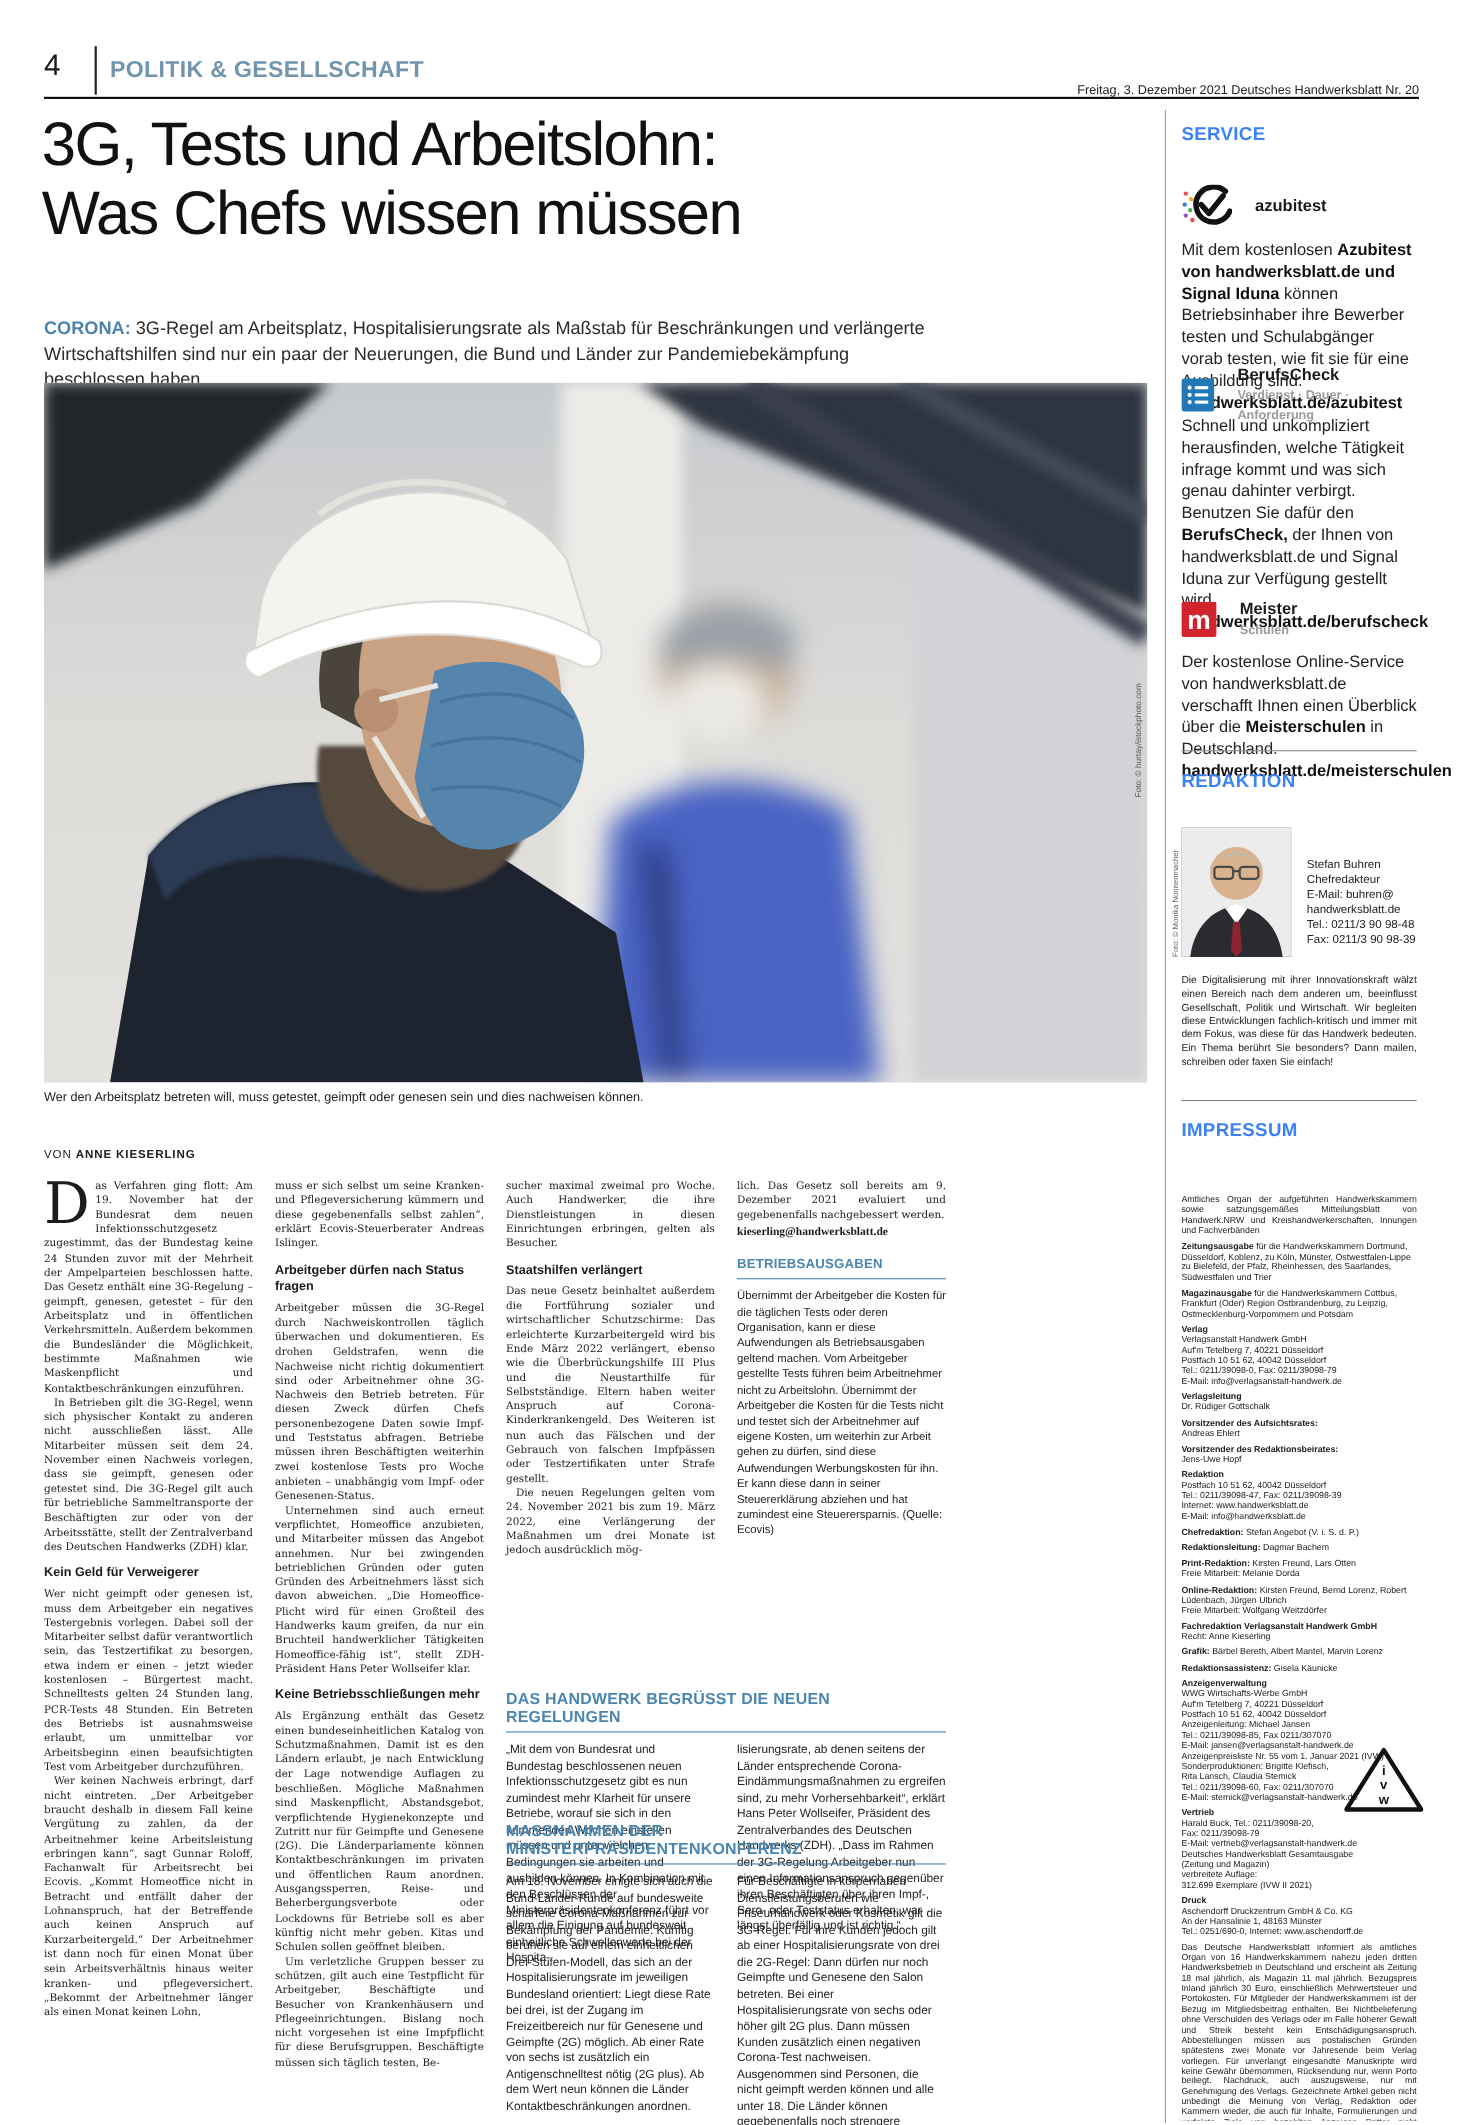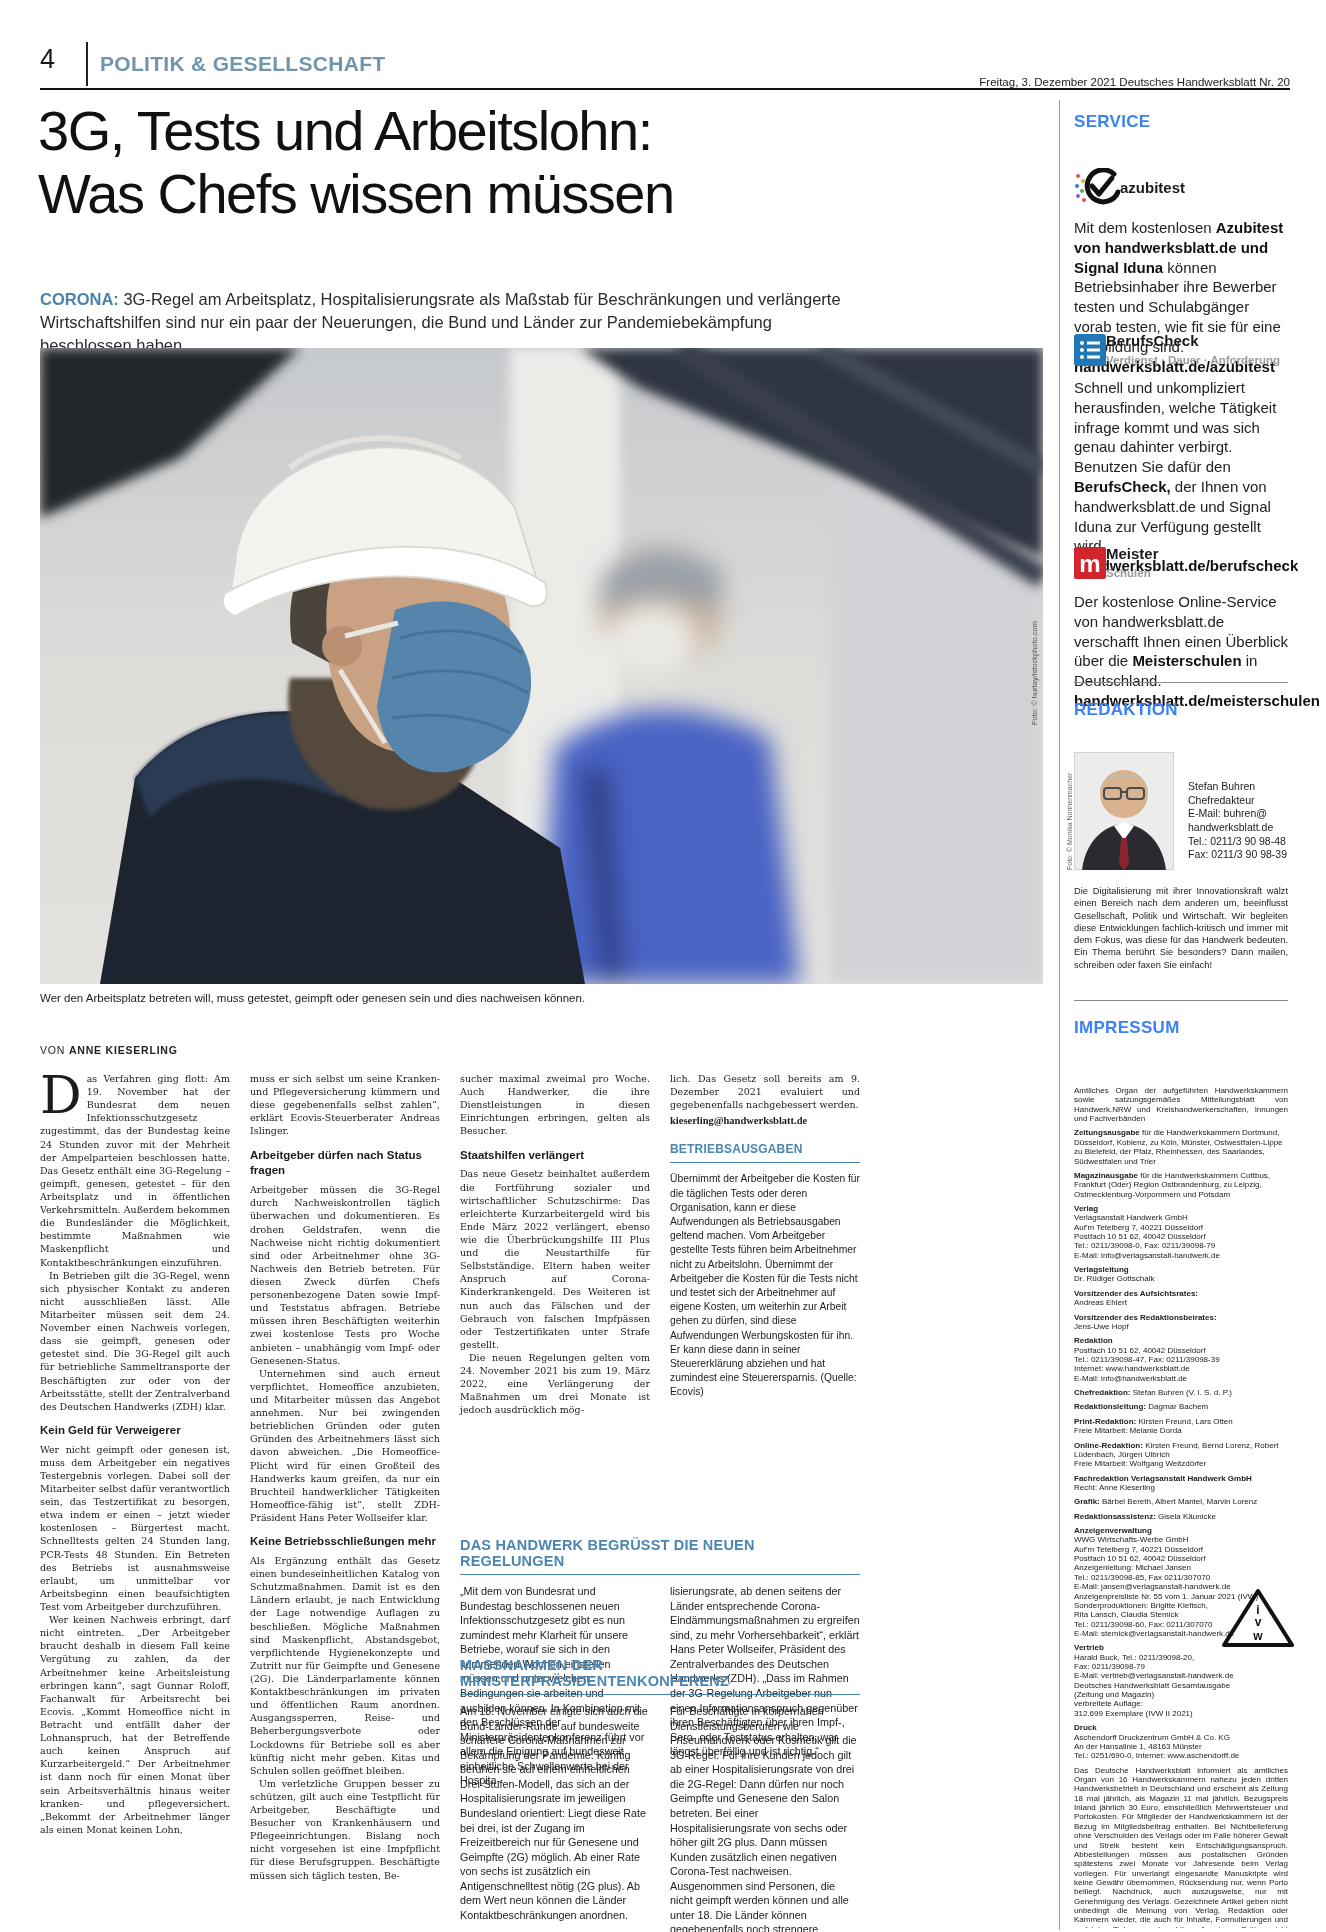--- a/index.html
+++ b/index.html
@@ -52,21 +52,21 @@
   .miniBox .bb-title{font-size:12px;}
   .miniBox .mini-text{font-family:"Liberation Sans",sans-serif;font-size:10.3px;line-height:1.38;
                       text-align:left;color:#222;}
 
   
   .side-rule{left:1059px;top:100px;width:1px;height:1830px;background:#9a9a9a;}
   .sb{left:1074px;width:214px;}
   .sb-h{font-size:17px;font-weight:bold;letter-spacing:.3px;color:#3b82f6;}
   .sb-text{font-size:15px;line-height:1.32;color:#222;}
   .sb-text b{color:#111;}
-  .logo-row{display:flex;align-items:center;gap:0;}
+  .logo-row{display:flex;align-items:center;gap:21px;}
   .logo-title{font-size:15px;font-weight:bold;line-height:1.05;}
   .logo-sub{font-size:11.5px;color:#9a9a9a;font-weight:bold;}
   .sb-hr{left:1074px;width:214px;height:1px;background:#8a8a8a;}
   .red-name{font-size:10.5px;line-height:1.3;color:#222;}
   .red-name .nm{font-weight:normal;}
   .red-blurb{font-size:9.3px;line-height:1.32;color:#222;text-align:justify;}
   .red-credit{font-size:7px;color:#666;transform:rotate(-90deg);transform-origin:left top;white-space:nowrap;}
 
   
   .imp-wrap{left:1074px;top:1086px;width:214px;height:842px;overflow:hidden;
@@ -300,21 +300,21 @@
       <div class="imp-title">Vorsitzender des Redaktionsbeirates:</div>
       <div>Jens-Uwe Hopf</div>
     </div>
     <div class="imp-block">
       <div class="imp-title">Redaktion</div>
       <div>Postfach 10 51 62, 40042 Düsseldorf</div>
       <div>Tel.: 0211/39098-47, Fax: 0211/39098-39</div>
       <div>Internet: www.handwerksblatt.de</div>
       <div>E-Mail: info@handwerksblatt.de</div>
     </div>
-    <div class="imp-block"><span class="imp-title">Chefredaktion: </span><span>Stefan Buhren (V. i. S. d. P.)</span></div>
+    <div class="imp-block"><span class="imp-title">Chefredaktion: </span><span>Stefan Angebot (V. i. S. d. P.)</span></div>
     <div class="imp-block"><span class="imp-title">Redaktionsleitung: </span><span>Dagmar Bachem</span></div>
     <div class="imp-block"><span class="imp-title">Print-Redaktion: </span><span>Kirsten Freund, Lars Otten</span><div>Freie Mitarbeit: Melanie Dorda</div></div>
     <div class="imp-block"><span class="imp-title">Online-Redaktion: </span><span>Kirsten Freund, Bernd Lorenz, Robert Lüdenbach, Jürgen Ulbrich</span><div>Freie Mitarbeit: Wolfgang Weitzdörfer</div></div>
     <div class="imp-block">
       <div class="imp-title">Fachredaktion Verlagsanstalt Handwerk GmbH</div>
       <div>Recht: Anne Kieserling</div>
     </div>
     <div class="imp-block"><span class="imp-title">Grafik: </span><span>Bärbel Bereth, Albert Mantel, Marvin Lorenz</span></div>
     <div class="imp-block"><span class="imp-title">Redaktionsassistenz: </span><span>Gisela Käunicke</span></div>
     <div class="imp-block">

